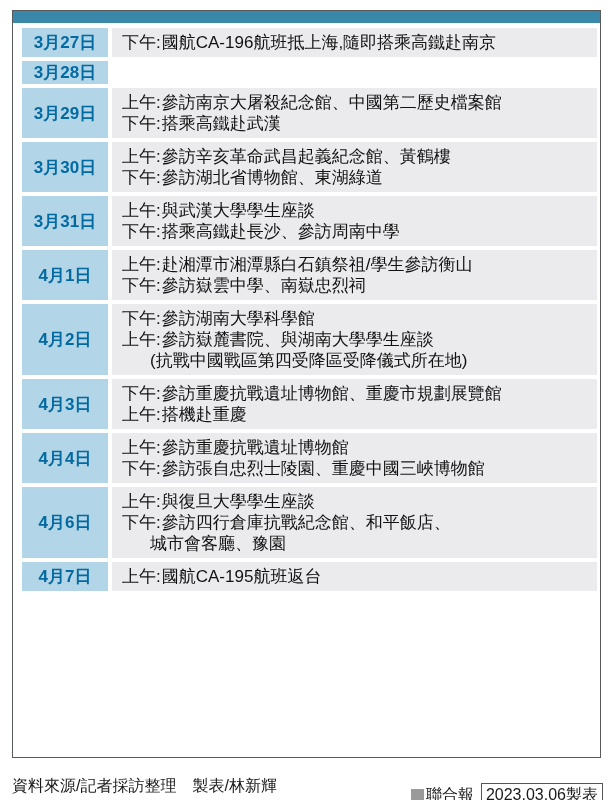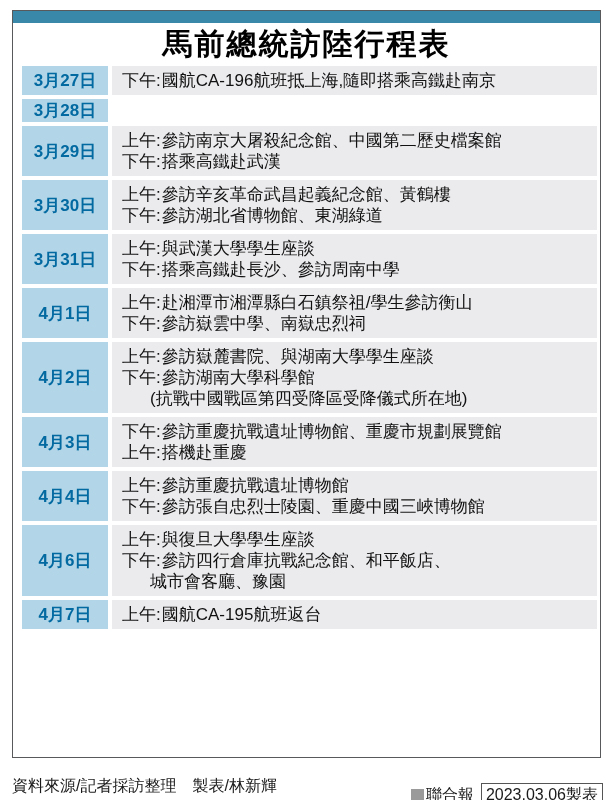--- a/index.html
+++ b/index.html
@@ -93,21 +93,20 @@
     border: 1px solid #555;
     padding: 1px 4px;
     margin-left: 7px;
   }
 </style>
 </head>
 <body>
 
 <div class="table-box">
   <div class="top-bar"></div>
-  <h1 class="title">馬前總統訪陸行程表</h1>
   <div class="rows">
   <div class="row">
     <div class="date-cell">3月27日</div>
     <div class="content-cell">
           <div class="line"><span class="prefix">下午:</span><span>國航CA-196航班抵上海,隨即搭乘高鐵赴南京</span></div>
         </div>
   </div>
 
   <div class="row">
     <div class="date-cell">3月28日</div>
@@ -141,22 +140,22 @@
     <div class="date-cell">4月1日</div>
     <div class="content-cell">
           <div class="line"><span class="prefix">上午:</span><span>赴湘潭市湘潭縣白石鎮祭祖/學生參訪衡山</span></div>
           <div class="line"><span class="prefix">下午:</span><span>參訪嶽雲中學、南嶽忠烈祠</span></div>
         </div>
   </div>
 
   <div class="row">
     <div class="date-cell">4月2日</div>
     <div class="content-cell">
+          <div class="line"><span class="prefix">下午:</span><span>參訪湖南大學科學館</span></div>
           <div class="line"><span class="prefix">上午:</span><span>參訪嶽麓書院、與湖南大學學生座談</span></div>
-          <div class="line"><span class="prefix">下午:</span><span>參訪湖南大學科學館</span></div>
           <div class="line indent"><span>(抗戰中國戰區第四受降區受降儀式所在地)</span></div>
         </div>
   </div>
 
   <div class="row">
     <div class="date-cell">4月3日</div>
     <div class="content-cell">
           <div class="line"><span class="prefix">下午:</span><span>參訪重慶抗戰遺址博物館、重慶市規劃展覽館</span></div>
           <div class="line"><span class="prefix">上午:</span><span>搭機赴重慶</span></div>
         </div>

